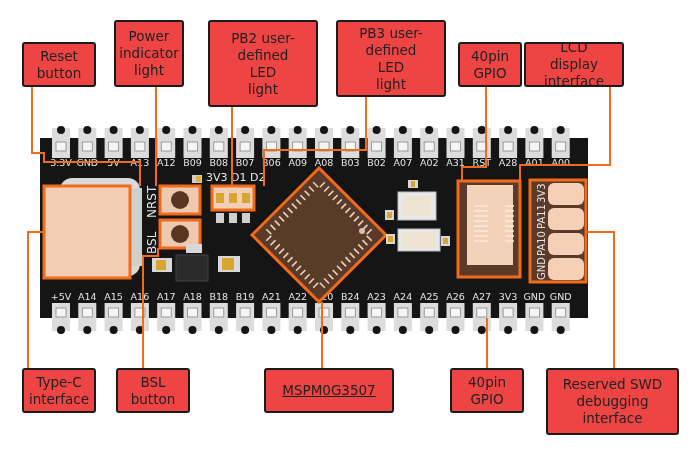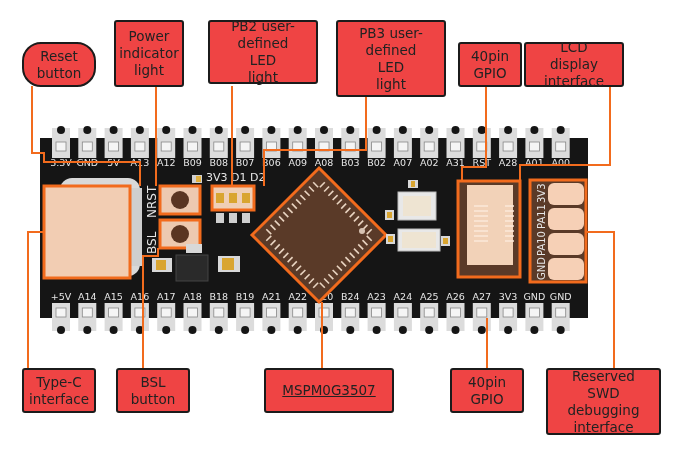--- a/index.html
+++ b/index.html
@@ -421,30 +421,30 @@
     <polyline points="486,86 486,167 462,167 462,181"></polyline>
     <polyline points="610,86 610,165 520,165 520,181"></polyline>
     <polyline points="28,370 28,232 44,232"></polyline>
     <polyline points="143,370 143,256 158,256 158,248"></polyline>
     <polyline points="322,370 322,302"></polyline>
     <polyline points="487,370 487,318"></polyline>
     <polyline points="614,370 614,232 586,232"></polyline>
   </g>
 </svg>
 
-<div class="callout" style="left:22px;top:42px;width:74px;height:45px;border-radius:19px;">
+<div class="callout" style="left:22px;top:42px;width:74px;height:45px;">
     <span>Reset
 button</span>
   </div>
 <div class="callout" style="left:114px;top:20px;width:70px;height:67px;">
     <span>Power
 indicator
 light</span>
   </div>
-<div class="callout" style="left:208px;top:20px;width:110px;height:64px;">
+<div class="callout" style="left:208px;top:20px;width:110px;height:87px;">
     <span>PB2 user-
 defined LED
 light</span>
   </div>
 <div class="callout" style="left:336px;top:20px;width:110px;height:77px;">
     <span>PB3 user-
 defined LED
 light</span>
   </div>
 <div class="callout" style="left:458px;top:42px;width:64px;height:45px;">
@@ -464,17 +464,17 @@
     <span>BSL
 button</span>
   </div>
 <div class="callout" style="left:264px;top:368px;width:130px;height:45px;text-decoration:underline;">
     <span>MSPM0G3507</span>
   </div>
 <div class="callout" style="left:450px;top:368px;width:74px;height:45px;">
     <span>40pin
 GPIO</span>
   </div>
-<div class="callout" style="left:546px;top:368px;width:115px;height:67px;">
+<div class="callout" style="left:546px;top:368px;width:133px;height:67px;">
     <span>Reserved SWD
 debugging
 interface</span>
   </div>
 
 </body></html>

